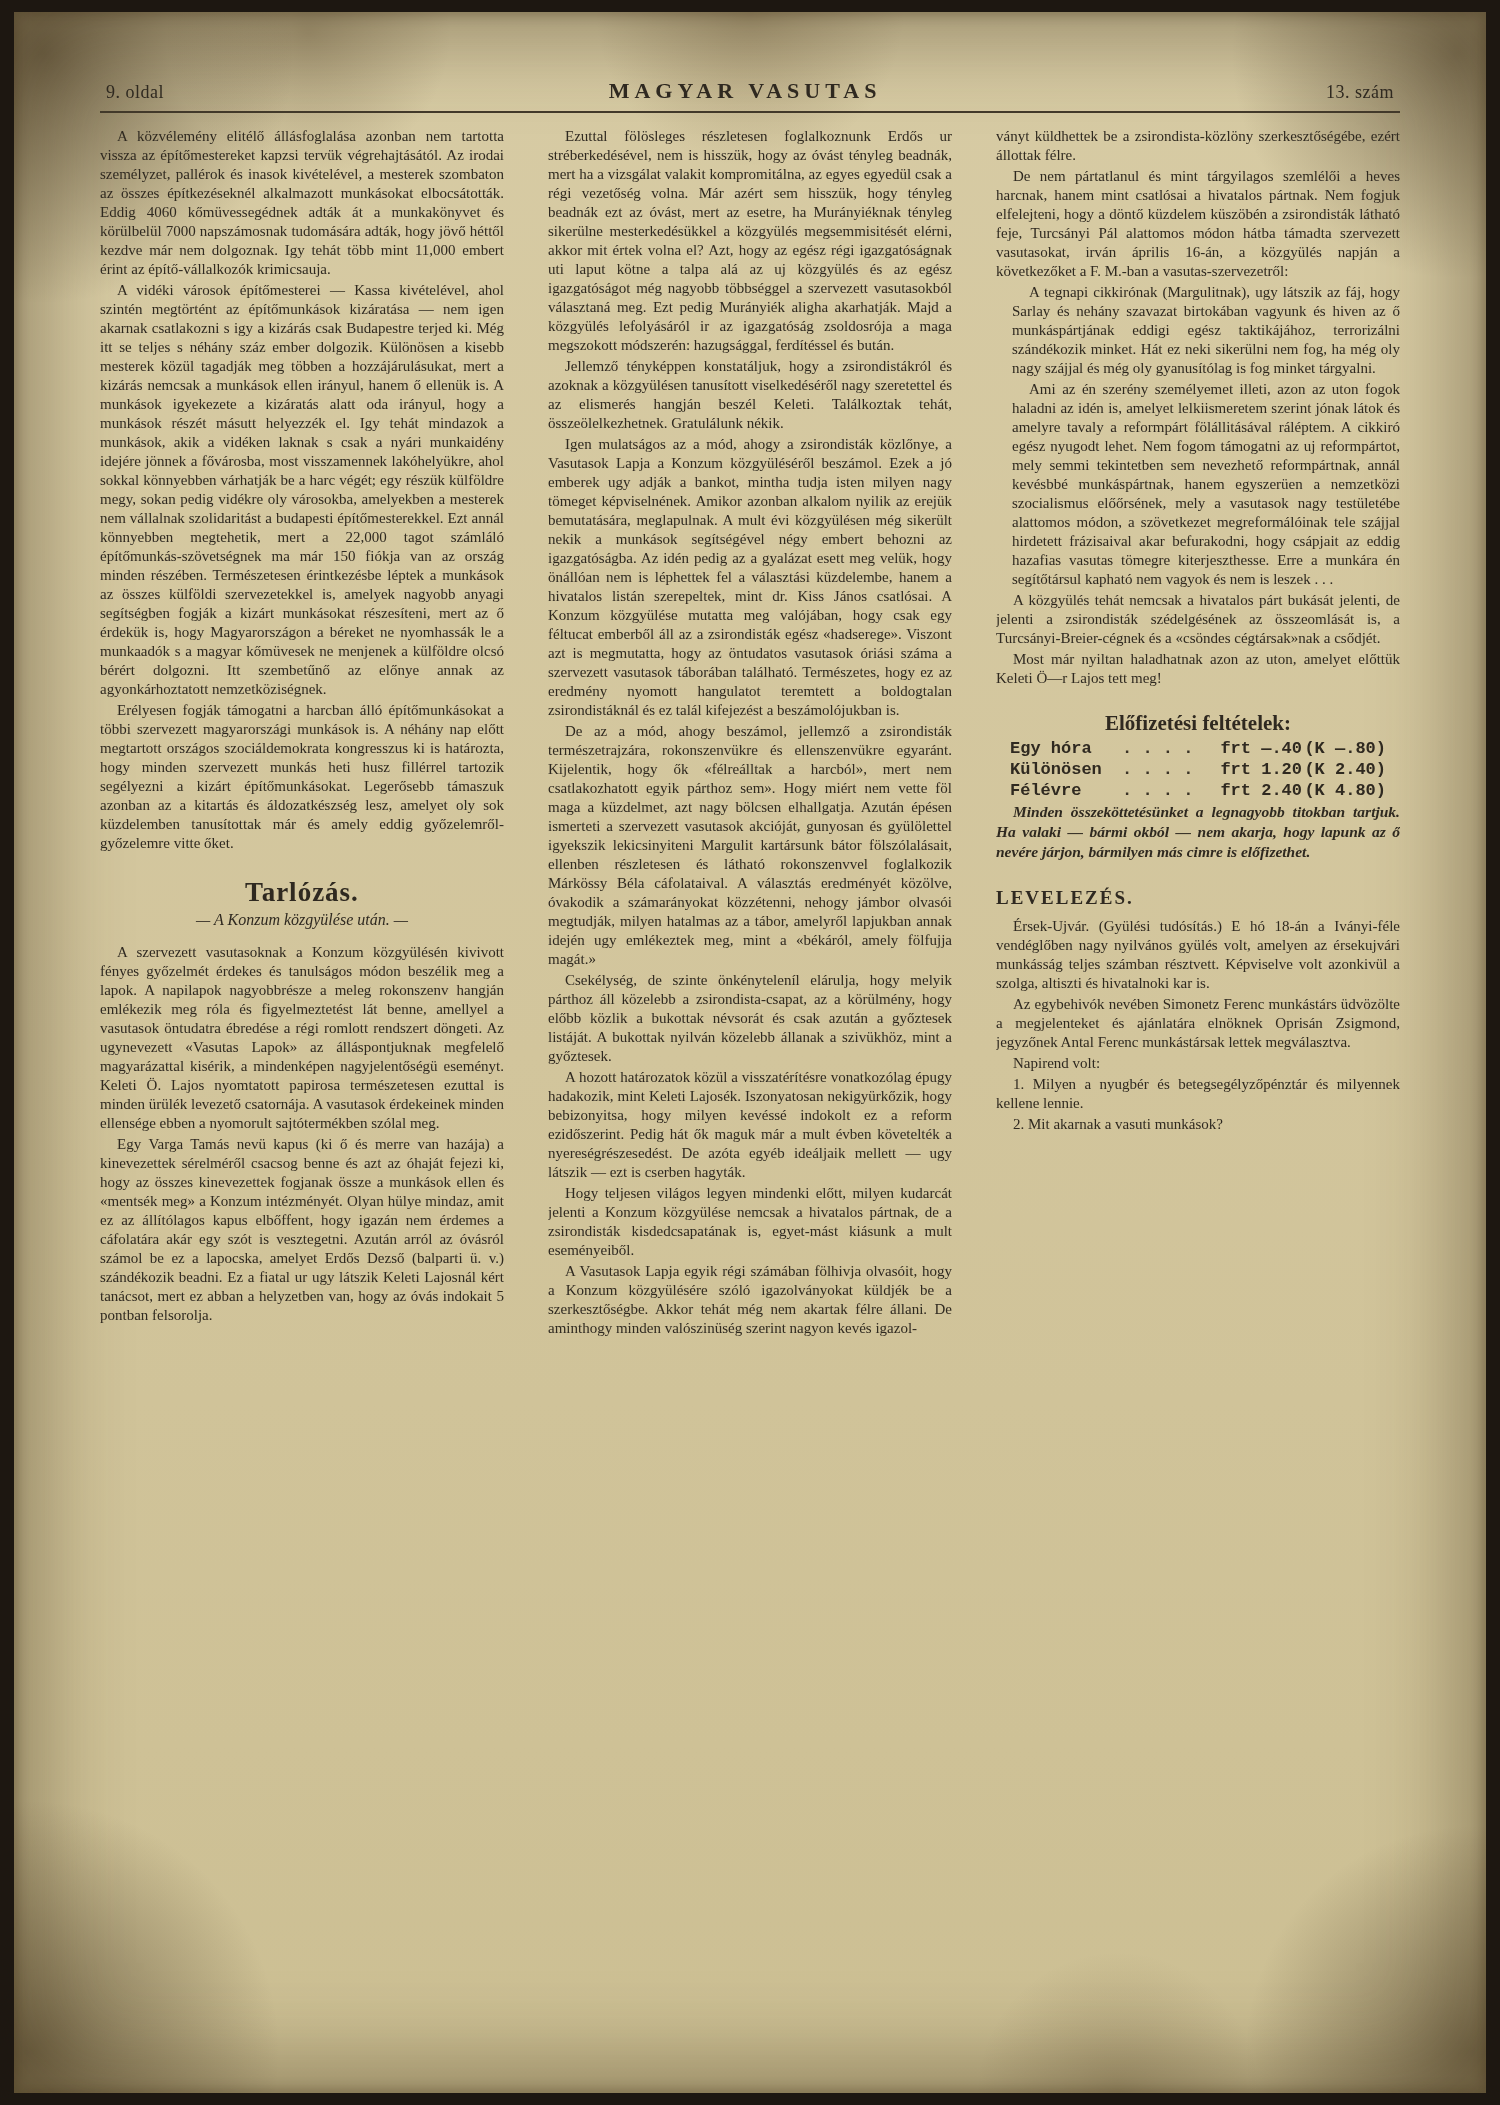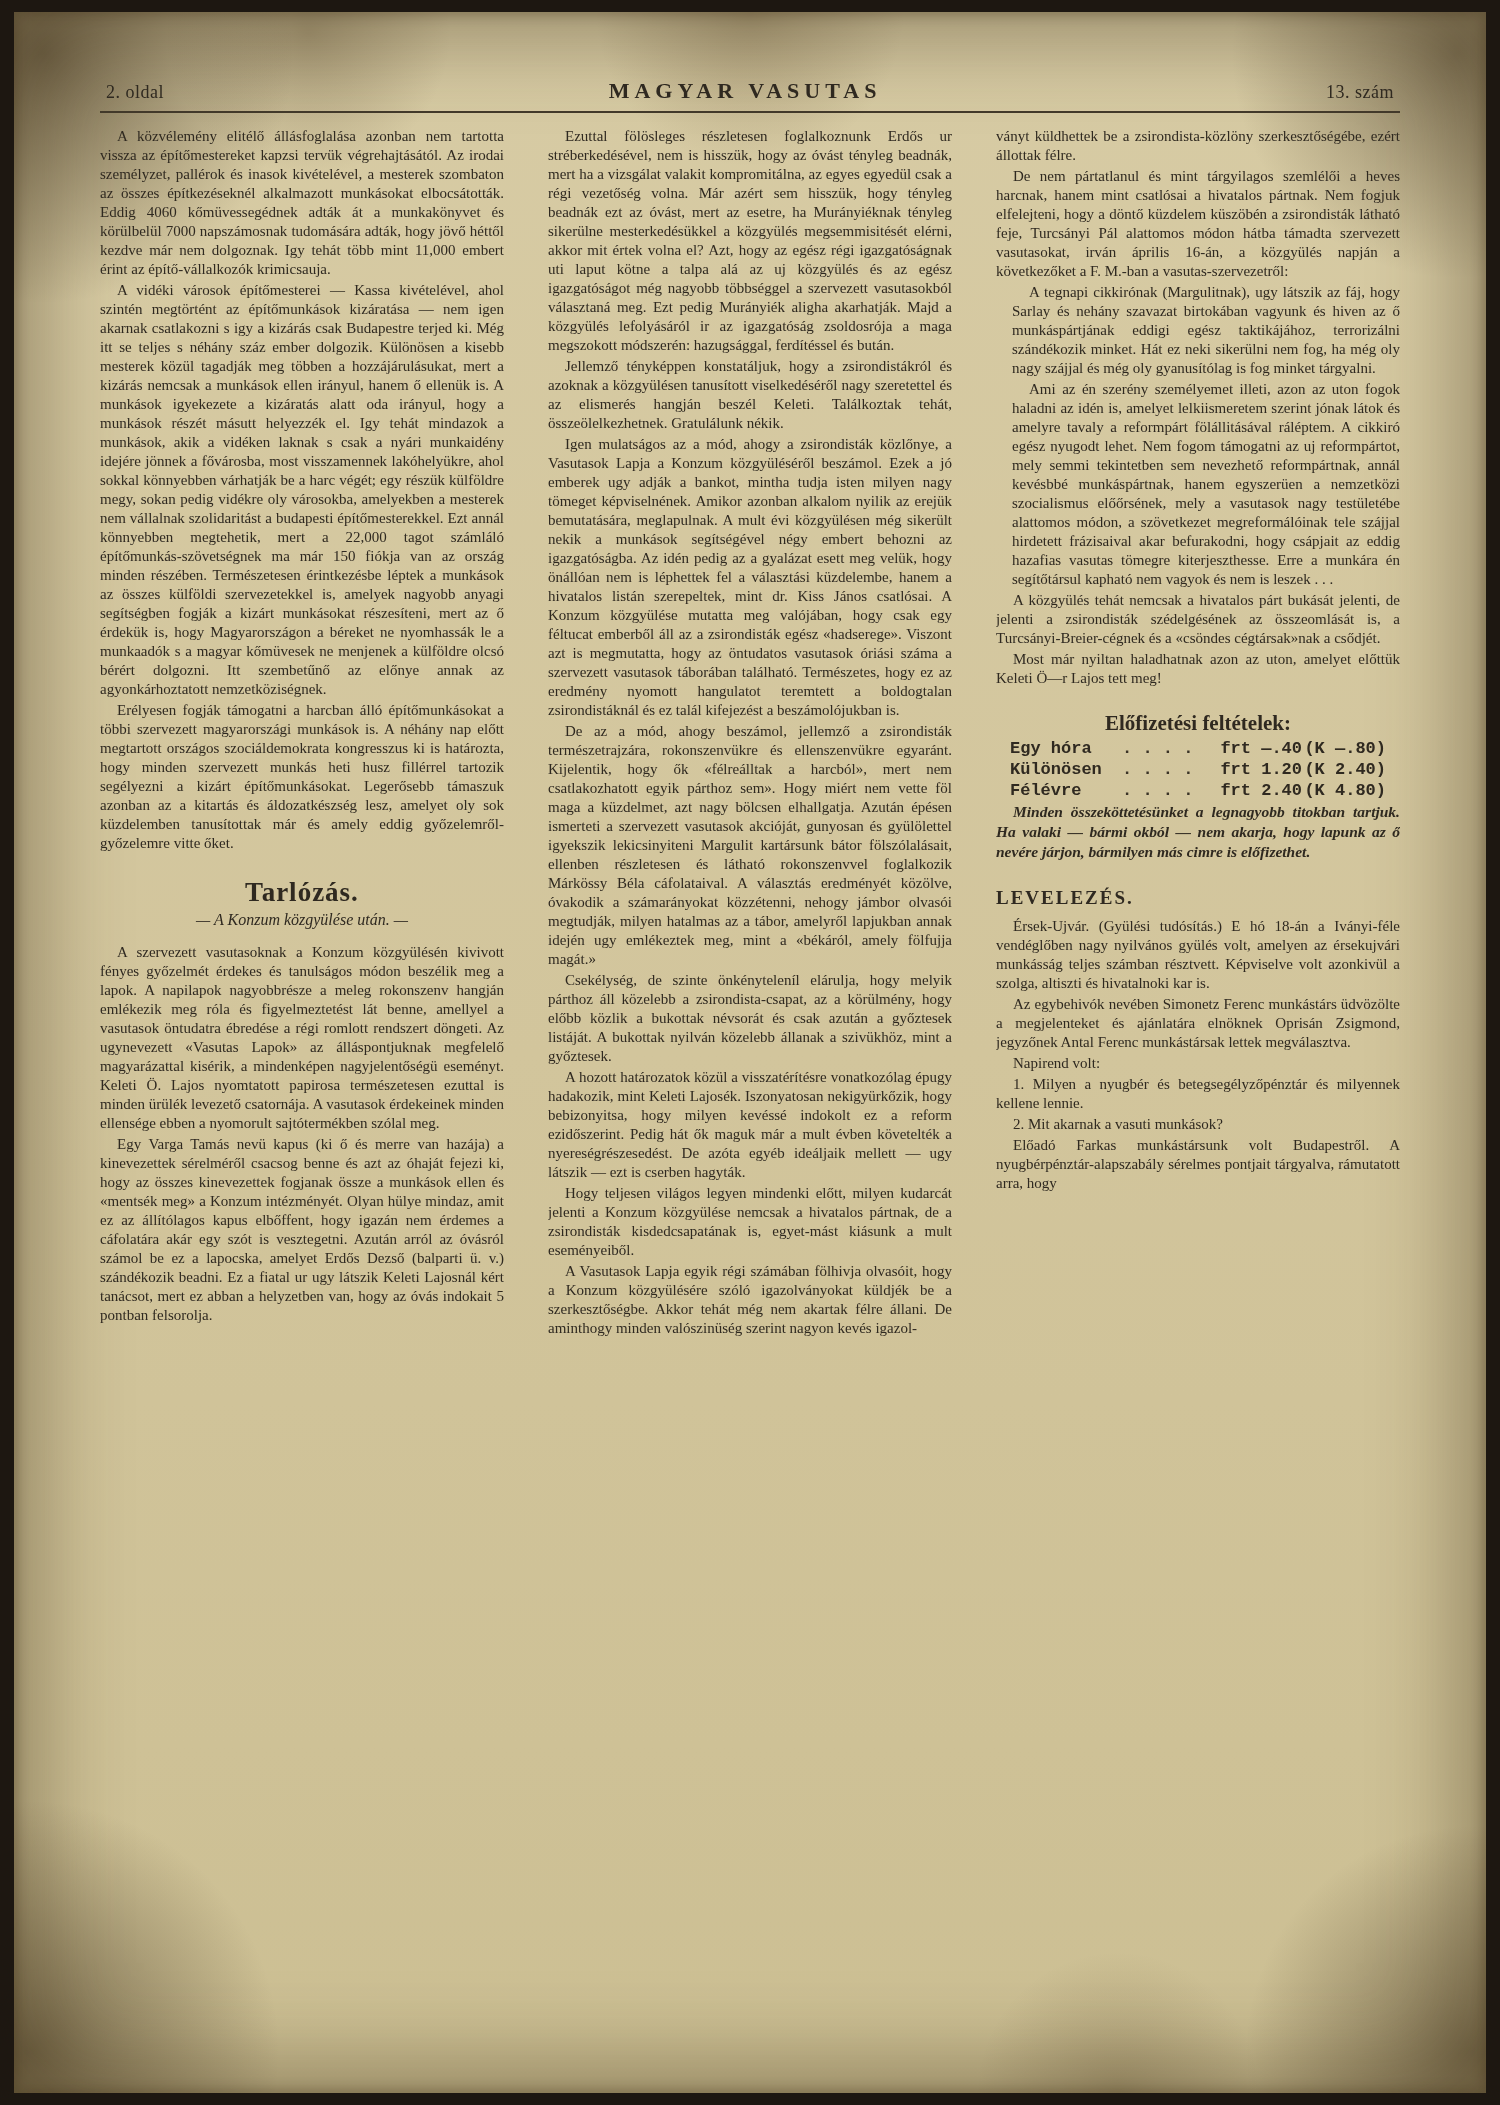--- a/index.html
+++ b/index.html
@@ -77,21 +77,21 @@
     letter-spacing:2px;margin:26px 0 10px 0;
   }
 </style>
 </head>
 <body>
 
 <div class="paper">
   <div class="content">
 
     <header class="pagehead">
-      <span class="pg-num">2. oldal</span>
+      <span class="pg-num">9. oldal</span>
       <span class="pg-title">MAGYAR VASUTAS</span>
       <span class="pg-issue">13. szám</span>
     </header>
     <div class="headrule"></div>
 
     <div class="columns">
       <div class="col">
           <p class="p">A közvélemény elitélő állásfoglalása azonban nem tartotta vissza az építőmestereket kapzsi tervük végrehajtásától. Az irodai személyzet, pallérok és inasok kivételével, a mesterek szombaton az összes építkezéseknél alkalmazott munkásokat elbocsátották. Eddig 4060 kőmüvessegédnek adták át a munkakönyvet és körülbelül 7000 napszámosnak tudomására adták, hogy jövő héttől kezdve már nem dolgoznak. Igy tehát több mint 11,000 embert érint az építő-vállalkozók krimicsauja.</p>
           <p class="p">A vidéki városok építőmesterei — Kassa kivételével, ahol szintén megtörtént az építőmunkások kizáratása — nem igen akarnak csatlakozni s igy a kizárás csak Budapestre terjed ki. Még itt se teljes s néhány száz ember dolgozik. Különösen a kisebb mesterek közül tagadják meg többen a hozzájárulásukat, mert a kizárás nemcsak a munkások ellen irányul, hanem ő ellenük is. A munkások igyekezete a kizáratás alatt oda irányul, hogy a munkások részét másutt helyezzék el. Igy tehát mindazok a munkások, akik a vidéken laknak s csak a nyári munkaidény idejére jönnek a fővárosba, most visszamennek lakóhelyükre, ahol sokkal könnyebben várhatják be a harc végét; egy részük külföldre megy, sokan pedig vidékre oly városokba, amelyekben a mesterek nem vállalnak szolidaritást a budapesti építőmesterekkel. Ezt annál könnyebben megtehetik, mert a 22,000 tagot számláló építőmunkás-szövetségnek ma már 150 fiókja van az ország minden részében. Természetesen érintkezésbe léptek a munkások az összes külföldi szervezetekkel is, amelyek nagyobb anyagi segítségben fogják a kizárt munkásokat részesíteni, mert az ő érdekük is, hogy Magyarországon a béreket ne nyomhassák le a munkaadók s a magyar kőmüvesek ne menjenek a külföldre olcsó bérért dolgozni. Itt szembetűnő az előnye annak az agyonkárhoztatott nemzetköziségnek.</p>
           <p class="p">Erélyesen fogják támogatni a harcban álló építőmunkásokat a többi szervezett magyarországi munkások is. A néhány nap előtt megtartott országos szociáldemokrata kongresszus ki is határozta, hogy minden szervezett munkás heti husz fillérrel tartozik segélyezni a kizárt építőmunkásokat. Legerősebb támaszuk azonban az a kitartás és áldozatkészség lesz, amelyet oly sok küzdelemben tanusítottak már és amely eddig győzelemről-győzelemre vitte őket.</p>
@@ -146,20 +146,19 @@
         </section>
 
         <section>
           <h3 class="lev-title">LEVELEZÉS.</h3>
           <div>
               <p class="p">Érsek-Ujvár. (Gyülési tudósítás.) E hó 18-án a Iványi-féle vendéglőben nagy nyilvános gyülés volt, amelyen az érsekujvári munkásság teljes számban résztvett. Képviselve volt azonkivül a szolga, altiszti és hivatalnoki kar is.</p>
               <p class="p">Az egybehivók nevében Simonetz Ferenc munkástárs üdvözölte a megjelenteket és ajánlatára elnöknek Oprisán Zsigmond, jegyzőnek Antal Ferenc munkástársak lettek megválasztva.</p>
               <p class="p">Napirend volt:</p>
               <p class="li">1. Milyen a nyugbér és betegsegélyzőpénztár és milyennek kellene lennie.</p>
               <p class="li">2. Mit akarnak a vasuti munkások?</p>
-              <p class="p">Előadó Farkas munkástársunk volt Budapestről. A nyugbérpénztár-alapszabály sérelmes pontjait tárgyalva, rámutatott arra, hogy</p>
             </div>
         </section>
       </div>
     </div>
 
   </div>
 </div>
 
 </body></html>

